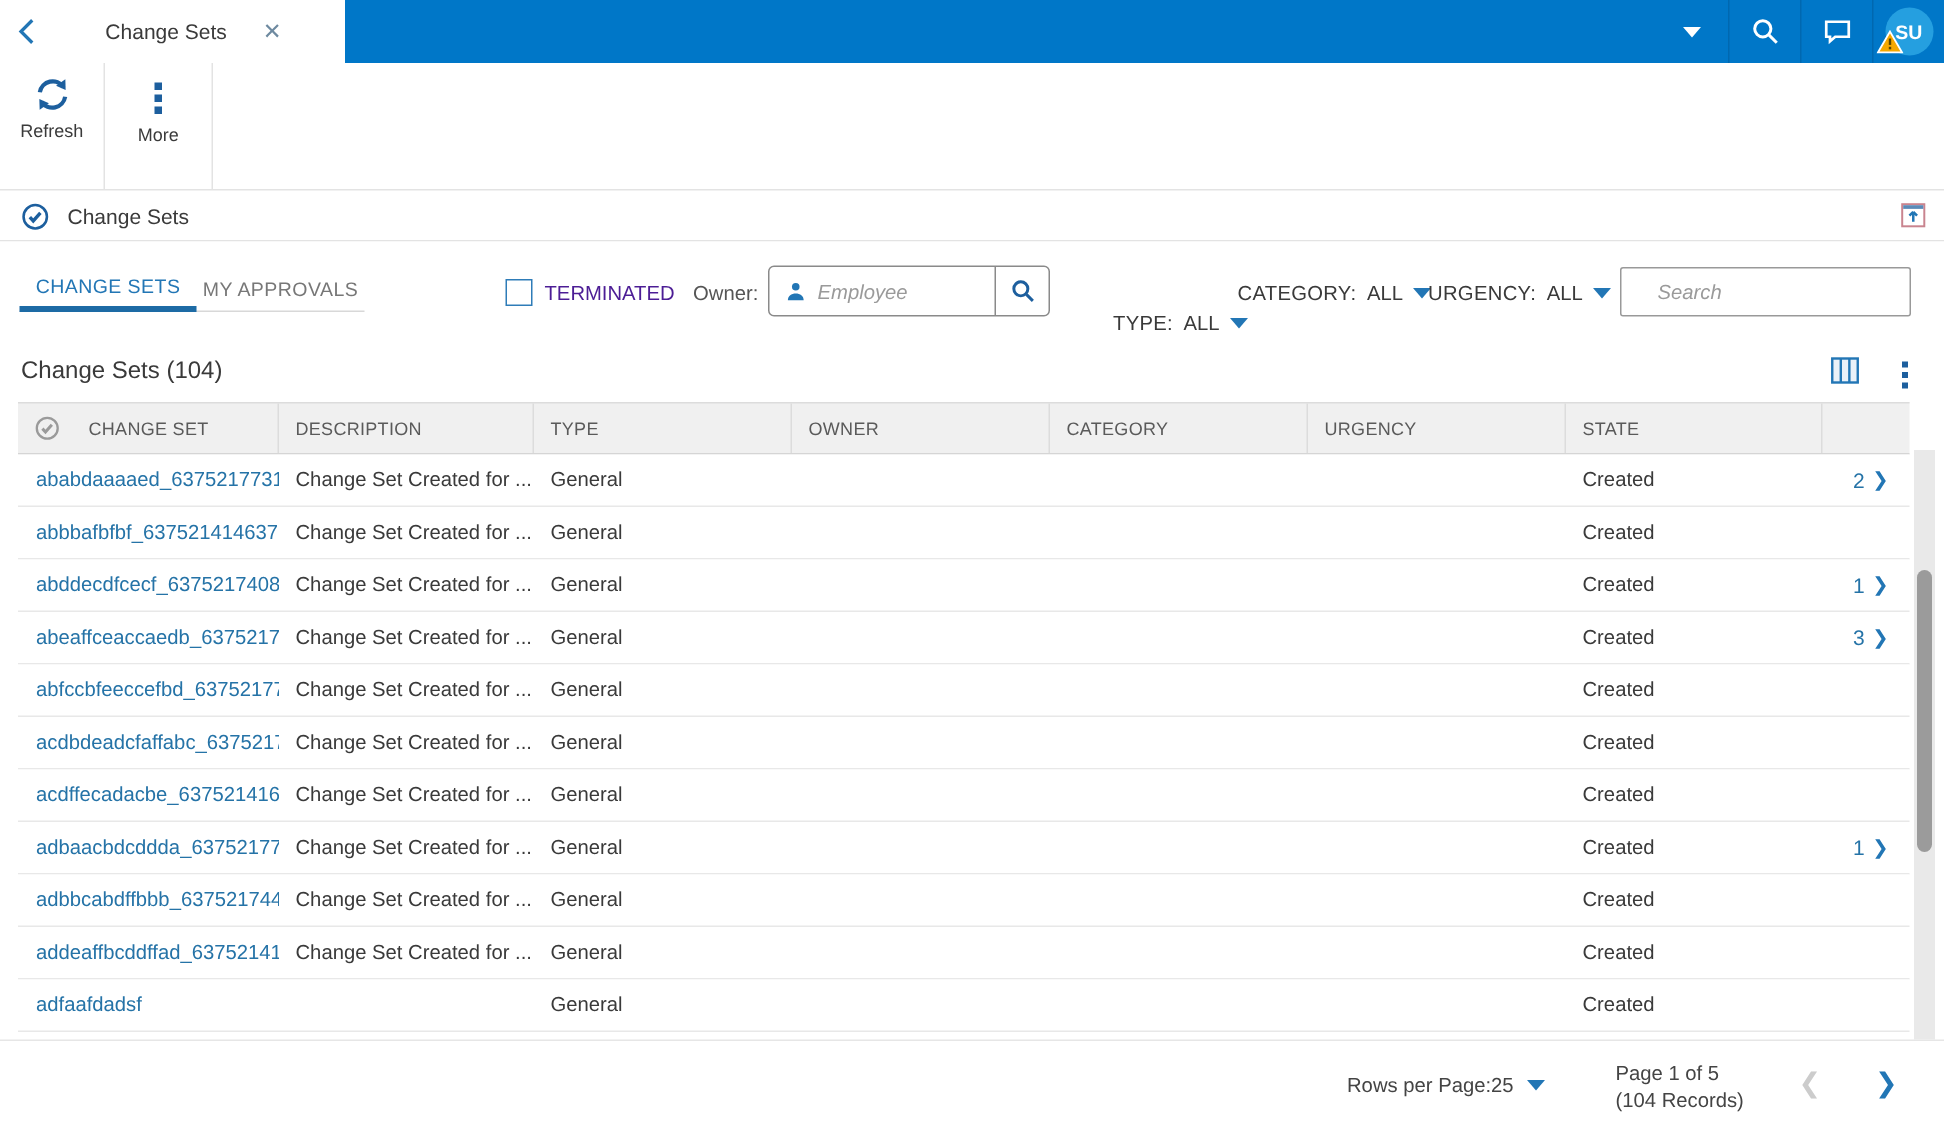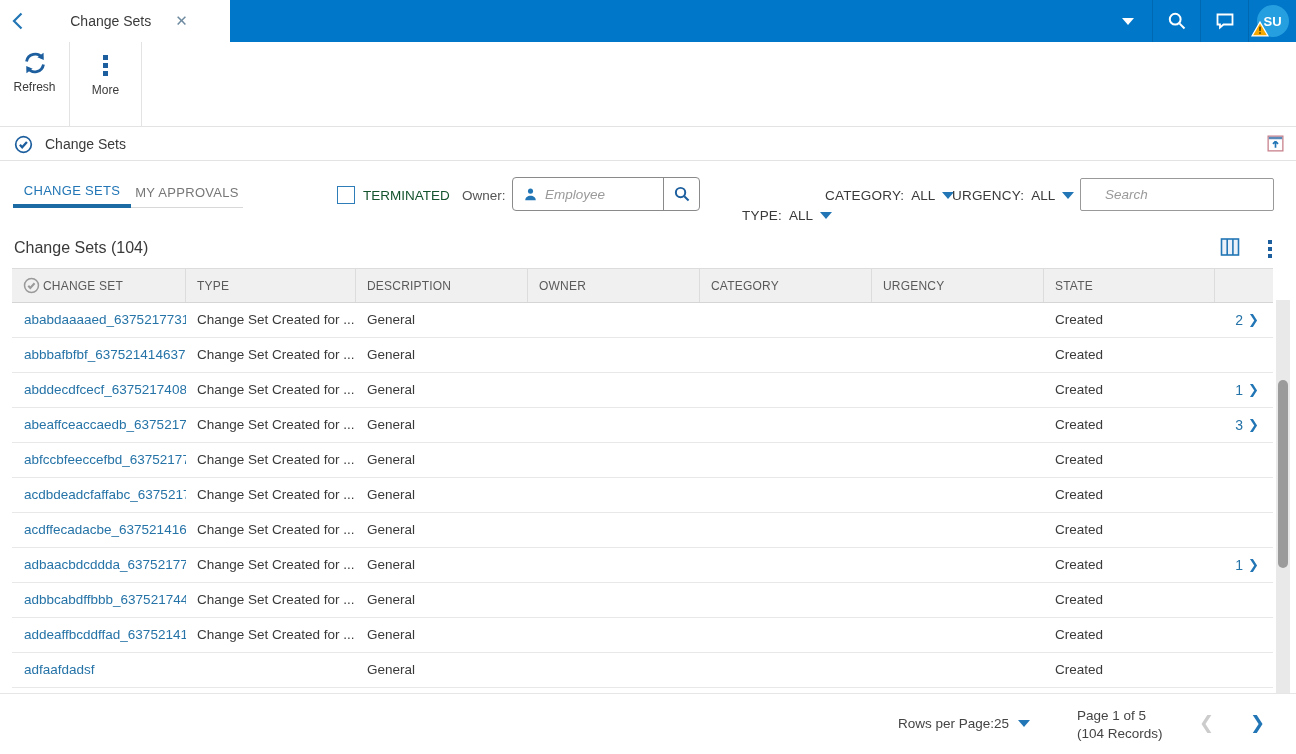--- a/index.html
+++ b/index.html
@@ -40,21 +40,21 @@
   .sh-right { position:absolute; right:12px; top:7px; cursor:pointer; }
 
   
   .filter-zone { position:absolute; left:0; top:161px; width:1296px; height:66px; background:#fff; }
   .tabstrip { position:absolute; left:13px; top:16px; width:230px; height:31px; border-bottom:1px solid #d8d8d8; display:flex; }
   .tab { height:31px; display:flex; align-items:center; justify-content:center; font-size:13px; letter-spacing:.3px; cursor:pointer; }
   .tab.active { color:#2276b5; border-bottom:4px solid #1d6ba5; }
   .tab.inactive { color:#777;text-align:right; }
   .tab1 { width:118px; } .tab2 { width:112px; }
   .chk { position:absolute; left:337px; top:25px; width:18px; height:18px; border:1px solid #2e7cb8; background:#fff; cursor:pointer; }
-  .chk-label { position:absolute; left:363px; top:27px; font-size:13.5px; color:#14532d; }
+  .chk-label { position:absolute; left:363px; top:27px; font-size:13.5px; color:#4c1d95; }
   .owner-label { position:absolute; left:462px; top:27px; font-size:13.5px; color:#555; }
   .emp-field { position:absolute; left:512px; top:16px; width:188px; height:34px; border:1px solid#8a8a8a; border-radius:4px; background:#fff; display:flex; align-items:stretch; overflow:hidden; }
   .emp-left { flex:1; display:flex; align-items:center; gap:7px; padding-left:10px; }
   .emp-input { border:none; outline:none; width:100px; font-size:13.5px; font-style:italic; color:#444; background:transparent; font-family:inherit; }
   .emp-input::placeholder { color:#9a9a9a; font-style:italic; }
   .emp-search { width:36px; border-left:1px solid #8a8a8a; display:flex; align-items:center; justify-content:center; cursor:pointer; color:#1d5f9e; }
   .dd-group { position:absolute; top:27px; display:flex; align-items:center; gap:7px; cursor:pointer; }
   .dd-label { font-size:13.5px; color:#3a3a3a; letter-spacing:.2px; }
   .dd-value { font-size:13.5px; color:#3a3a3a; }
   .caret-down-blue { width:0; height:0; border-left:6px solid transparent; border-right:6px solid transparent; border-top:7px solid #2276b5; }
@@ -65,21 +65,21 @@
 
   
   .list-header { position:absolute; left:0; top:227px; width:1296px; height:41px; display:flex; align-items:center; }
   .list-title { font-size:16px; color:#3a3a3a; margin-left:14px; }
   .list-icons { position:absolute; right:24px; top:10px; display:flex; gap:28px; align-items:center; }
 
   
   .grid { position:absolute; left:12px; top:268px; width:1261px; }
   .grow { display:grid; grid-template-columns:174px 170px 172px 172px 172px 172px 171px 58px; }
   .ghead { background:#f0f0f0; border-top:1px solid #dcdcdc; border-bottom:1px solid #d5d5d5; height:35px; }
-  .ghead .hcell { font-size:12px; color:#5a5a5a; display:flex; align-items:center; gap:3px; padding-left:11px; border-right:1px solid #dcdcdc; overflow:hidden; white-space:nowrap; letter-spacing:.2px; }
+  .ghead .hcell { font-size:12px; color:#5a5a5a; display:flex; align-items:center; gap:19px; padding-left:11px; border-right:1px solid #dcdcdc; overflow:hidden; white-space:nowrap; letter-spacing:.2px; }
   .ghead .hcell:last-child { border-right:none; }
   .grow.body { height:35px; border-bottom:1px solid #e8e8e8; background:#fff; }
   .cell { font-size:13.5px; color:#3a3a3a; line-height:34px; padding-left:11px; padding-right:3px; overflow:hidden; white-space:nowrap; }
   .cell.id { color:#2573a7; padding-left:12px; cursor:pointer; }
   .cell.drill { display:flex; align-items:center; justify-content:flex-end; padding-right:14px; gap:5px; }
   .drill-num { color:#2573a7; font-size:14px; }
   .chev-r { color:#2276b5; font-weight:bold; font-size:13px; }
   .chev-r::before { content:"❯"; }
 
   
@@ -258,22 +258,22 @@
 
   <div class="grid">
     <div class="grow ghead">
       <div class="hcell">
         <svg width="17" height="17" viewBox="0 0 20 20">
             <circle cx="10" cy="10" r="8.2" fill="none" stroke="#9a9a9a" stroke-width="1.8"></circle>
             <path d="M6.2 10.3l2.4 2.6 5-5.6" fill="none" stroke="#9a9a9a" stroke-width="2.4"></path>
           </svg>
         <span>CHANGE SET</span>
       </div>
+      <div class="hcell">DESCRIPTION</div>
       <div class="hcell">TYPE</div>
-      <div class="hcell">DESCRIPTION</div>
       <div class="hcell">OWNER</div>
       <div class="hcell">CATEGORY</div>
       <div class="hcell">URGENCY</div>
       <div class="hcell">STATE</div>
       <div class="hcell"></div>
     </div>
 
     <div>
 
         <div class="grow body">

